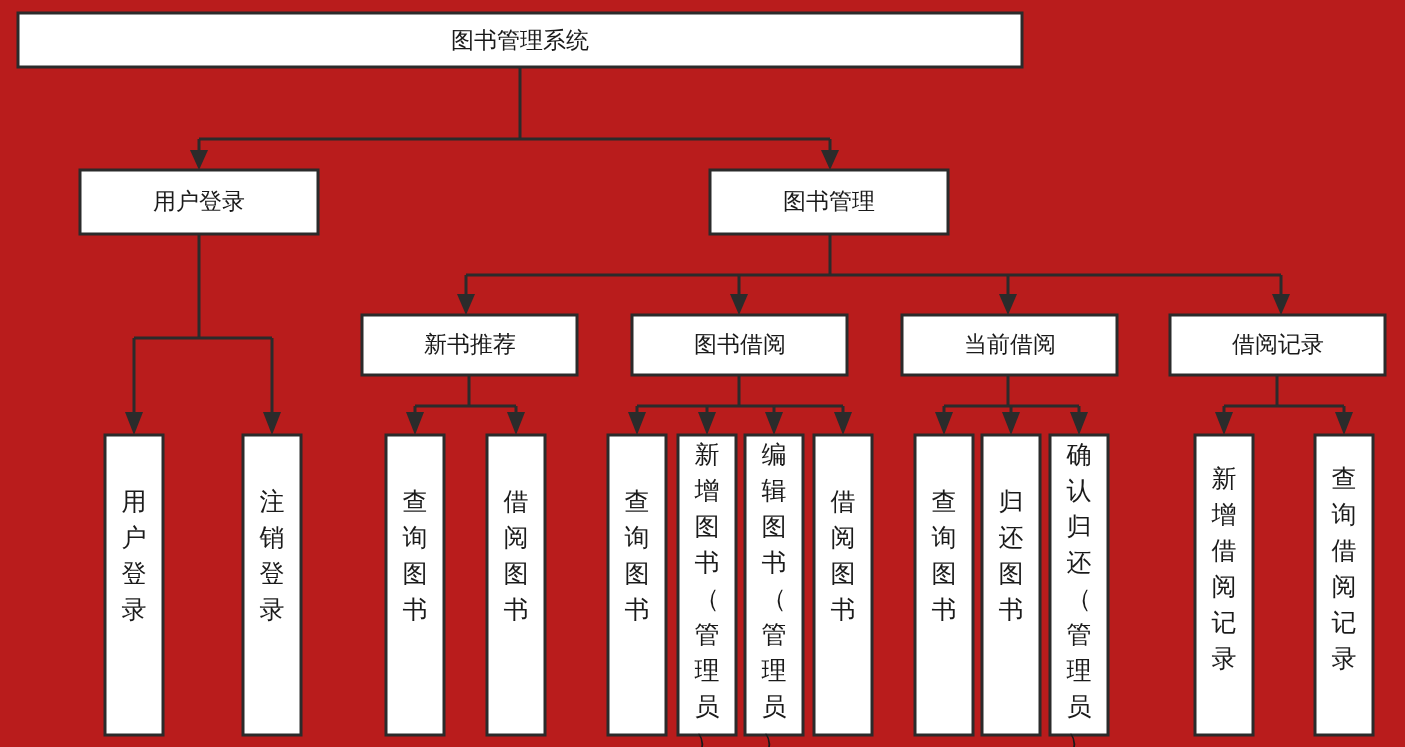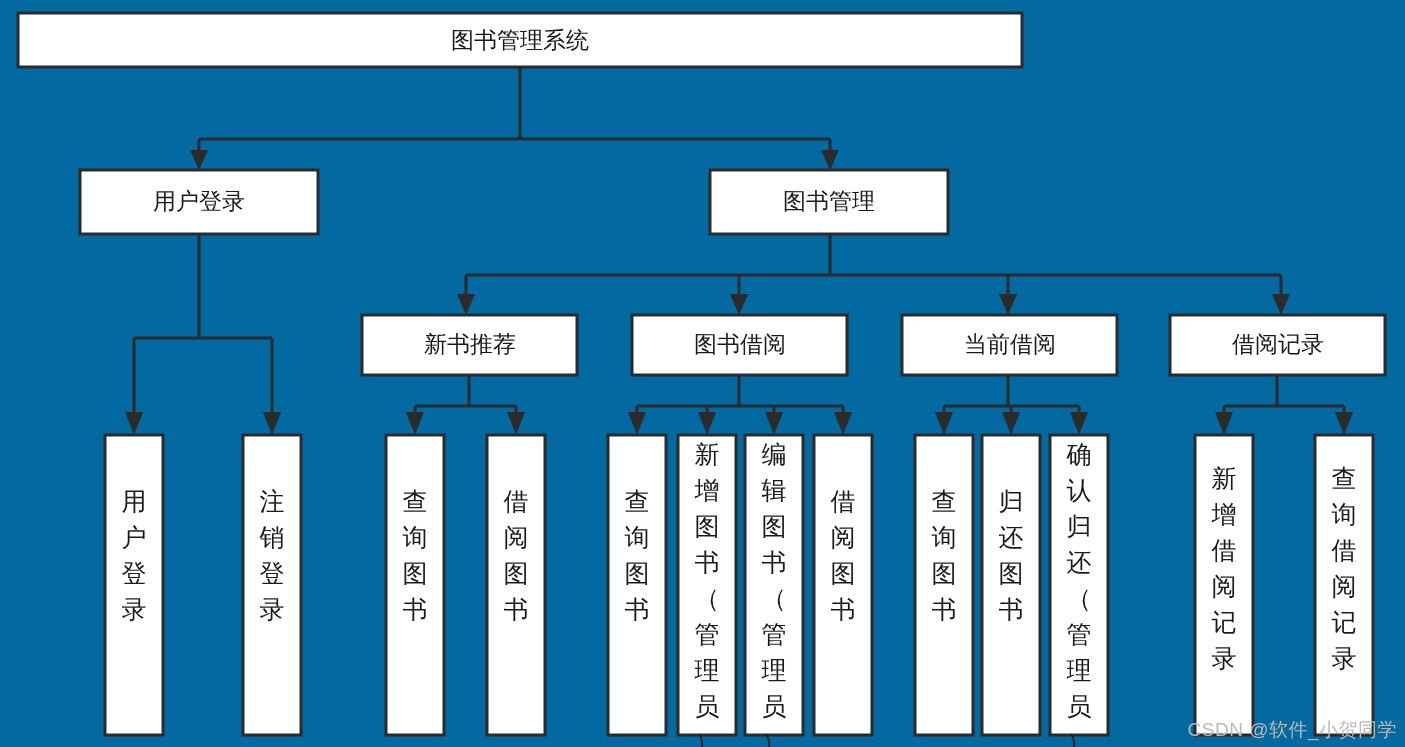--- a/index.html
+++ b/index.html
@@ -10,21 +10,21 @@
   body {
     width: 1405px;
     height: 747px;
     font-family: "Liberation Sans", "DejaVu Sans", sans-serif;
     overflow: hidden;
   }
   #diagram-root {
     position: relative;
     width: 1405px;
     height: 747px;
-    background: #0369a1;
+    background: #b91c1c;
   }
   svg.diagram-canvas {
     position: absolute;
     left: 0;
     top: 0;
     width: 1405px;
     height: 747px;
   }
   .node-box {
     fill: #ffffff;
@@ -230,14 +230,13 @@
         <text class="node-label-v" x="1224" y="487"><tspan x="1224" dy="0">新</tspan><tspan x="1224" dy="36">增</tspan><tspan x="1224" dy="36">借</tspan><tspan x="1224" dy="36">阅</tspan><tspan x="1224" dy="36">记</tspan><tspan x="1224" dy="36">录</tspan></text>
       </g>
 
       <g>
         <rect class="node-box" x="1315" y="435" width="58" height="300"></rect>
         <text class="node-label-v" x="1344" y="487"><tspan x="1344" dy="0">查</tspan><tspan x="1344" dy="36">询</tspan><tspan x="1344" dy="36">借</tspan><tspan x="1344" dy="36">阅</tspan><tspan x="1344" dy="36">记</tspan><tspan x="1344" dy="36">录</tspan></text>
       </g>
     </g>
   </svg>
 
-  <div class="watermark">CSDN @软件_小贺同学</div>
 </div>
 
 </body></html>

